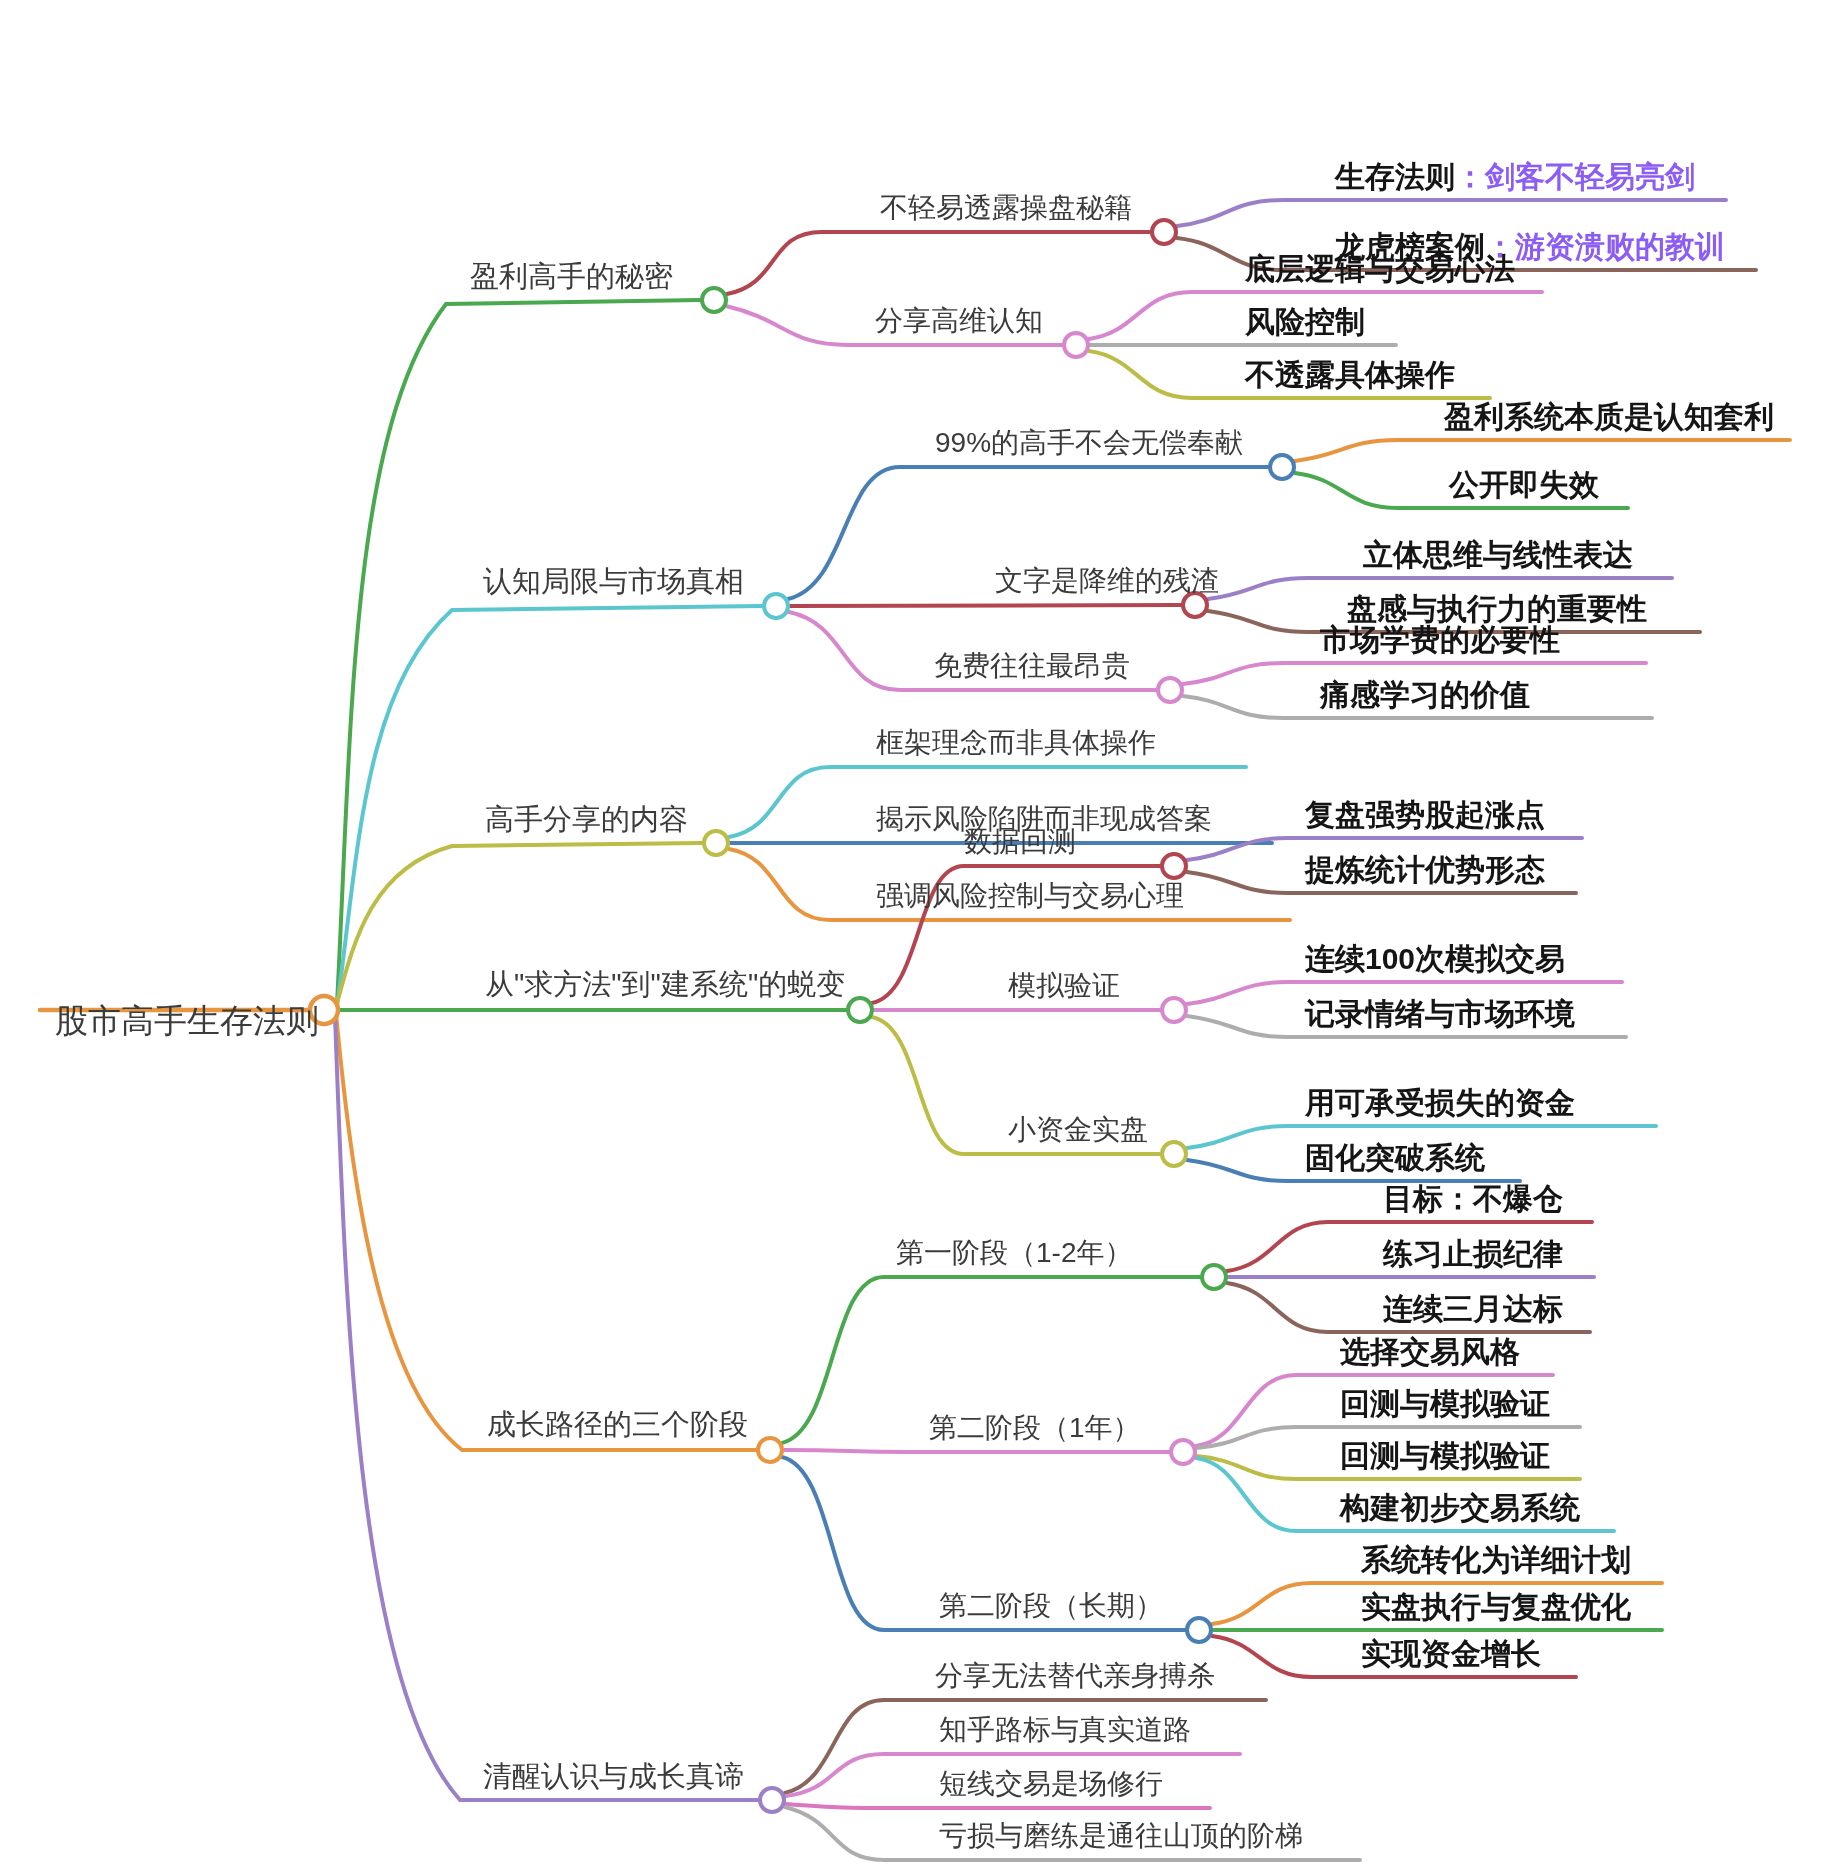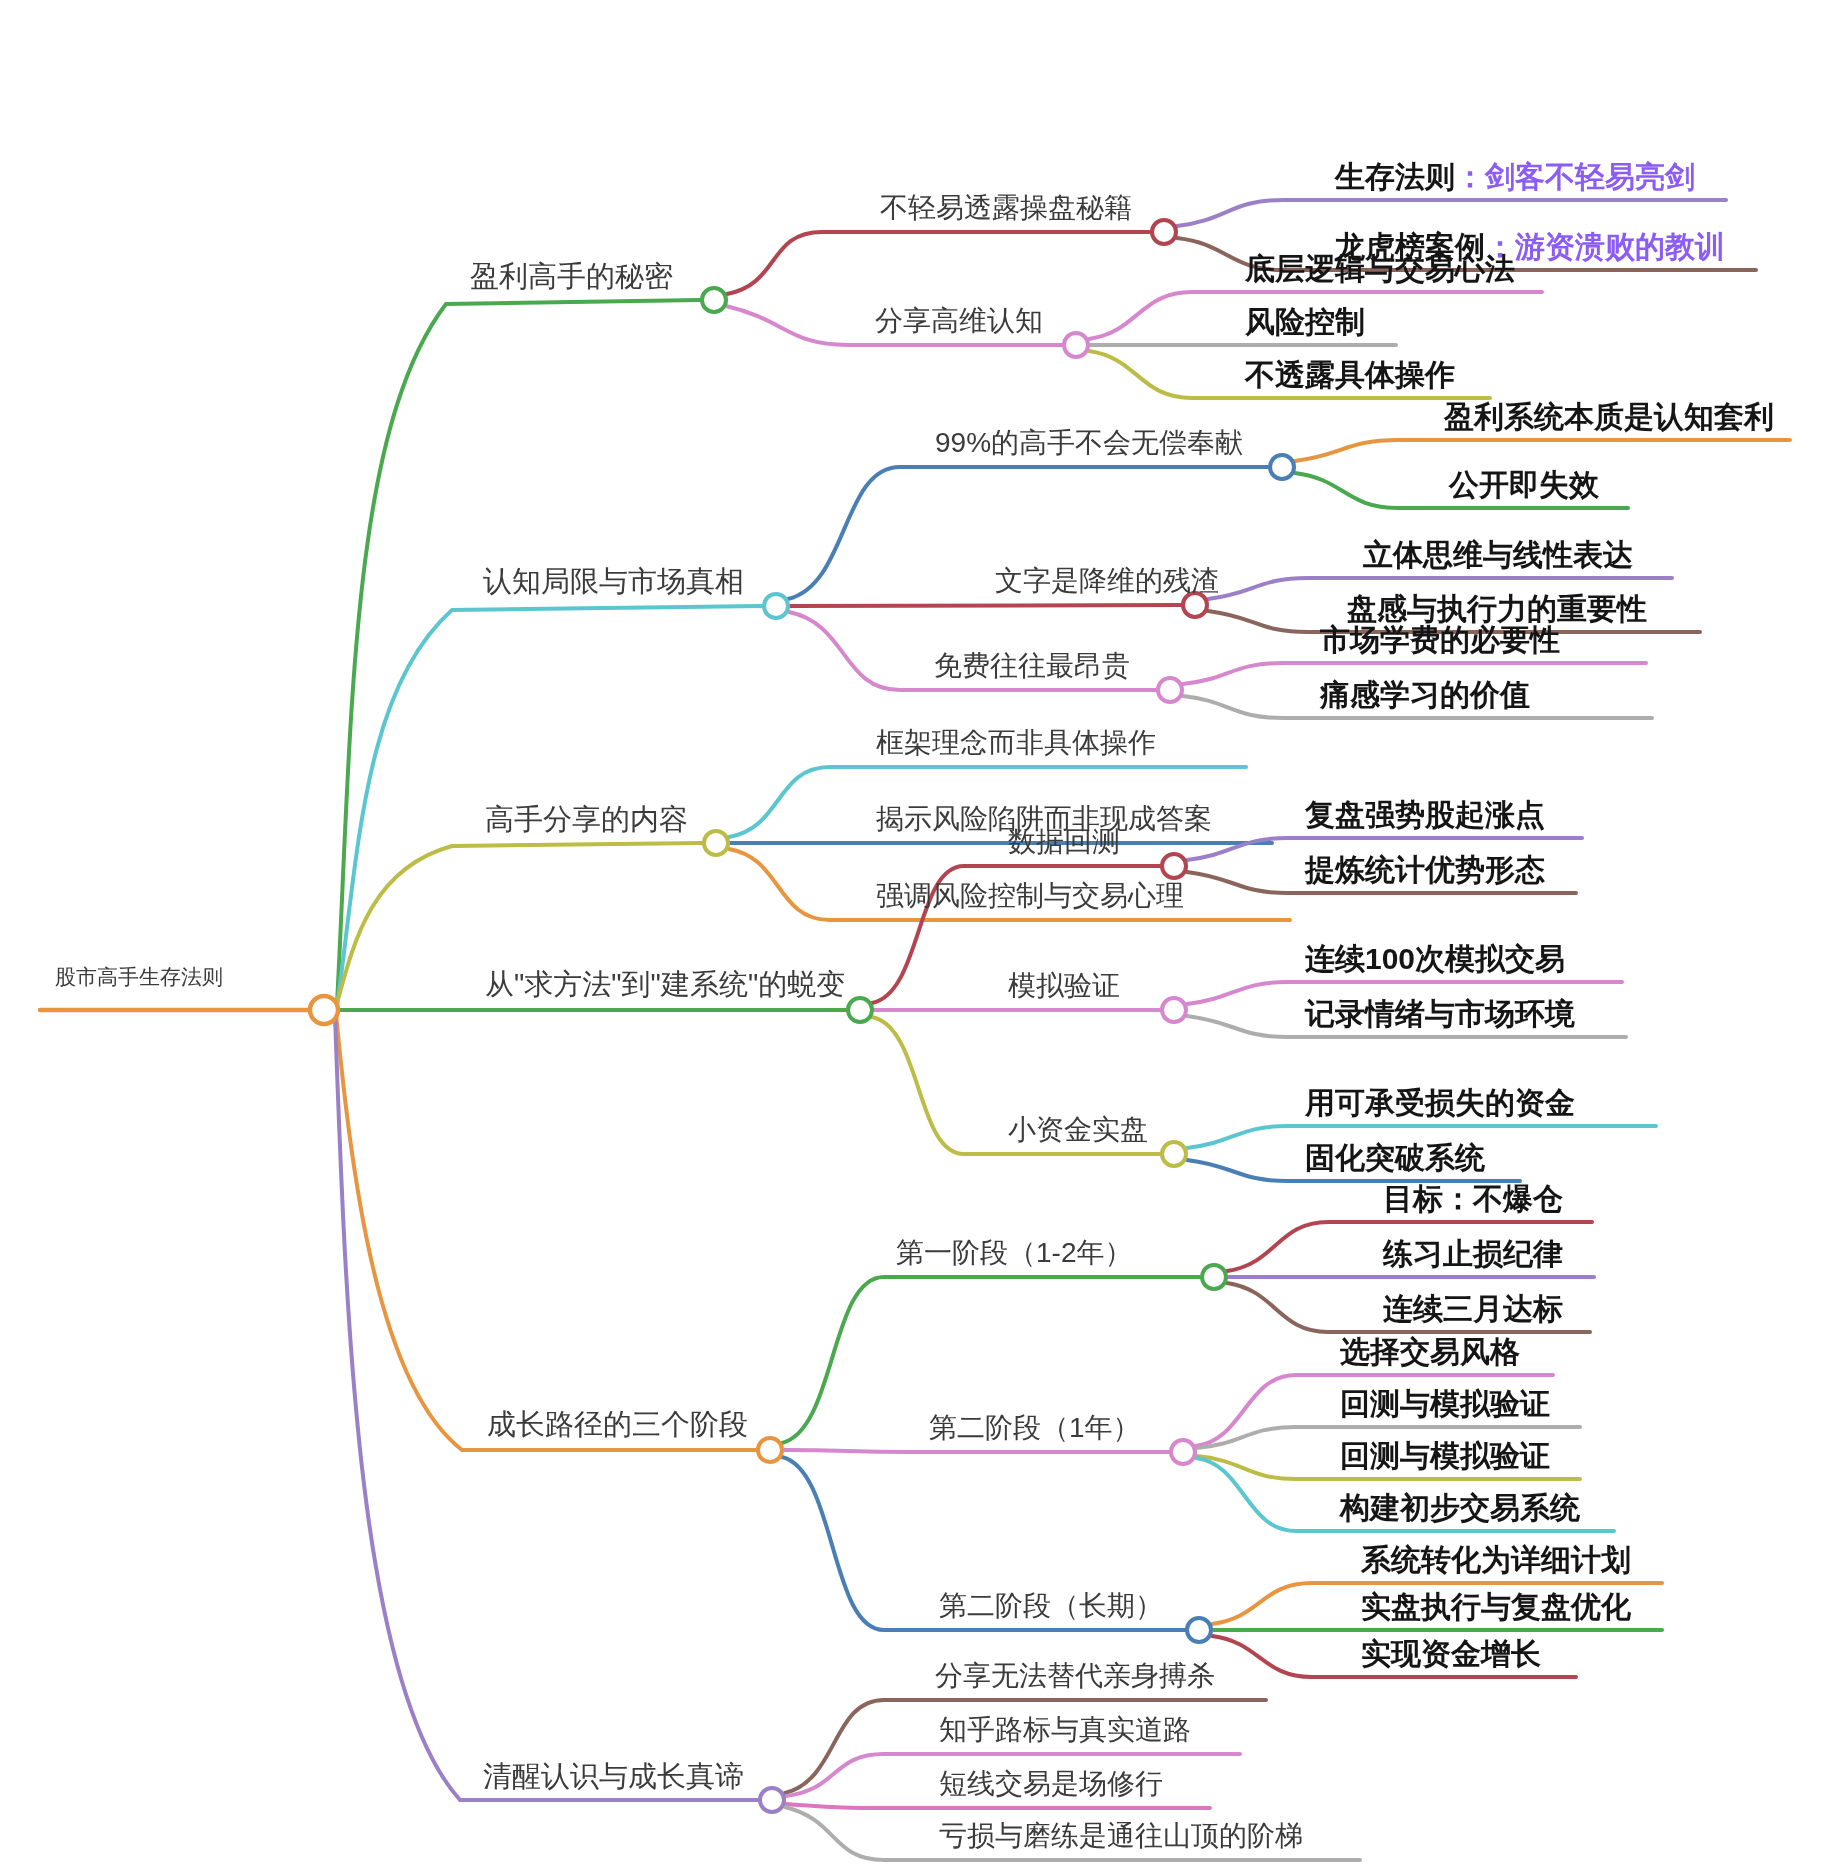--- a/index.html
+++ b/index.html
@@ -1,20 +1,20 @@
 <!DOCTYPE html>
 <html><head>
 <meta charset="utf-8">
 <style>
   html,body{margin:0;padding:0;background:#ffffff;}
   #canvas{position:relative;width:1838px;height:1869px;background:#fff;overflow:hidden;
           font-family:"Liberation Sans","DejaVu Sans",sans-serif;}
   #wires{position:absolute;left:0;top:0;}
   .nd{position:absolute;white-space:nowrap;color:#3b3b3b;line-height:1.25;}
-  .rt{font-size:21px;}
+  .rt{font-size:33px;margin-top:36px;}
   .n1{font-size:29px;}
   .n2{font-size:28px;}
   .lf{font-size:30px;font-weight:bold;color:#151515;}
   .lf .nb{font-weight:bold;color:#8b5cf6;}
 </style>
 </head>
 <body>
 
 <div id="canvas">
 
@@ -125,21 +125,21 @@
 <div class="nd lf" style="left:1363px;top:536px">立体思维与线性表达</div>
 <div class="nd lf" style="left:1347px;top:590px">盘感与执行力的重要性</div>
 <div class="nd n2" style="left:934px;top:648px">免费往往最昂贵</div>
 <div class="nd lf" style="left:1320px;top:621px">市场学费的必要性</div>
 <div class="nd lf" style="left:1320px;top:676px">痛感学习的价值</div>
 
 <div class="nd n2" style="left:876px;top:725px">框架理念而非具体操作</div>
 <div class="nd n2" style="left:876px;top:801px">揭示风险陷阱而非现成答案</div>
 <div class="nd n2" style="left:876px;top:878px">强调风险控制与交易心理</div>
 
-<div class="nd n2" style="left:1008px;top:824px">数据回测</div>
+<div class="nd n2" style="left:964px;top:824px">数据回测</div>
 <div class="nd lf" style="left:1305px;top:796px">复盘强势股起涨点</div>
 <div class="nd lf" style="left:1305px;top:851px">提炼统计优势形态</div>
 <div class="nd n2" style="left:1008px;top:968px">模拟验证</div>
 <div class="nd lf" style="left:1305px;top:940px">连续100次模拟交易</div>
 <div class="nd lf" style="left:1305px;top:995px">记录情绪与市场环境</div>
 <div class="nd n2" style="left:1008px;top:1112px">小资金实盘</div>
 <div class="nd lf" style="left:1305px;top:1084px">用可承受损失的资金</div>
 <div class="nd lf" style="left:1305px;top:1139px">固化突破系统</div>
 
 <div class="nd n2" style="left:896px;top:1235px">第一阶段（1-2年）</div>

